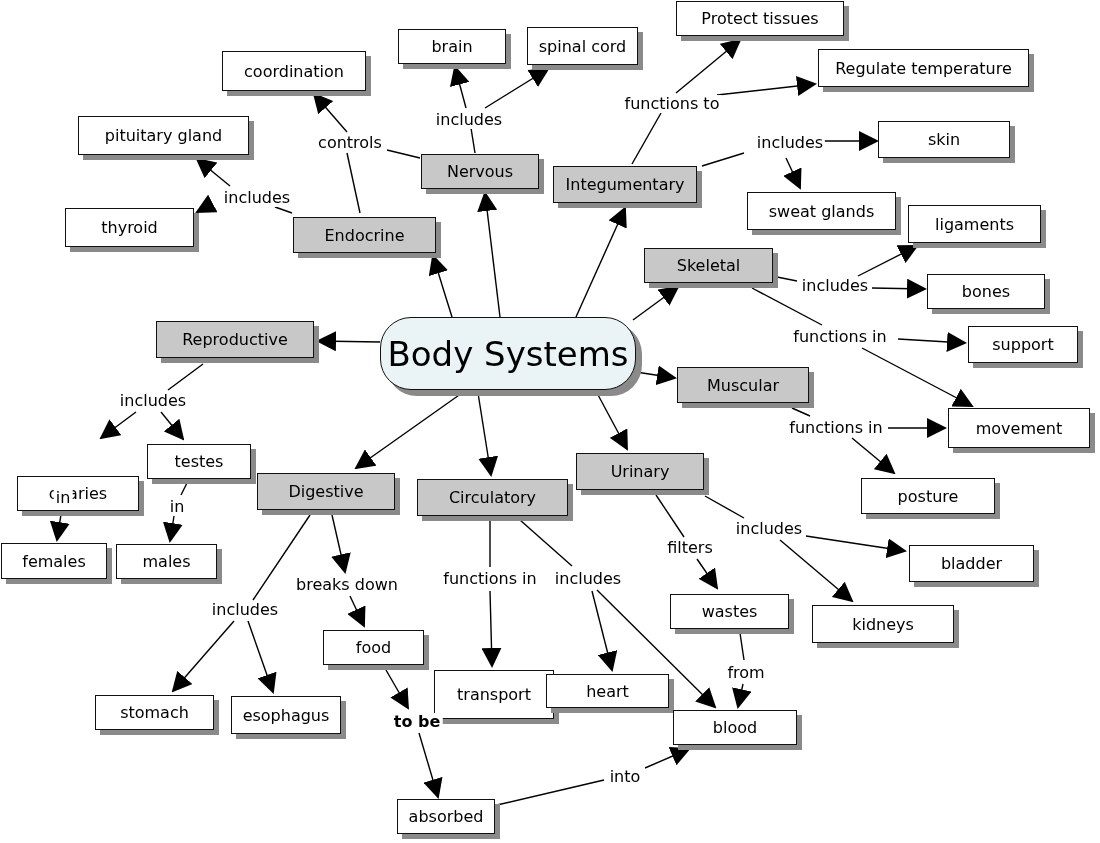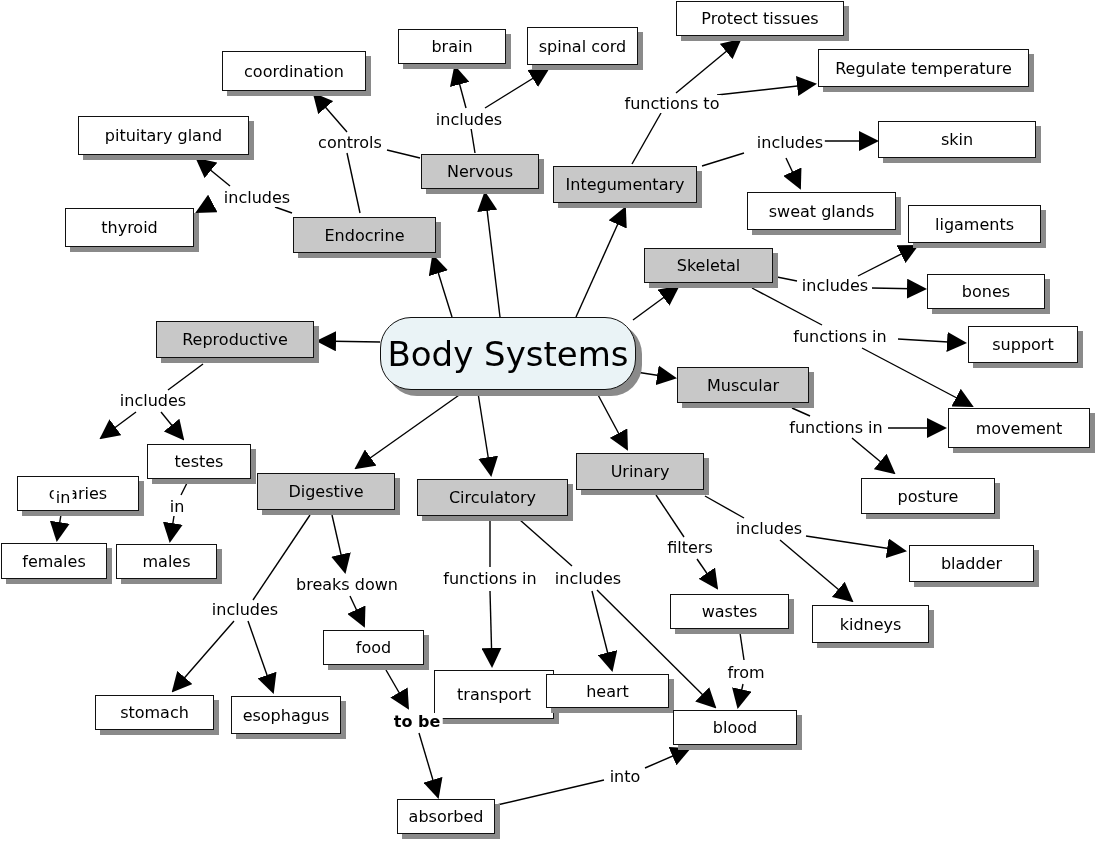--- a/index.html
+++ b/index.html
@@ -115,41 +115,41 @@
 <div class="node system" style="left:417px;top:479px;width:151px;height:37px;">Circulatory</div>
 <div class="node system" style="left:576px;top:453px;width:128px;height:37px;">Urinary</div>
 
 <div class="node" style="left:398px;top:29px;width:108px;height:35px;">brain</div>
 <div class="node" style="left:527px;top:27px;width:111px;height:38px;">spinal cord</div>
 <div class="node" style="left:222px;top:51px;width:144px;height:40px;">coordination</div>
 <div class="node" style="left:78px;top:116px;width:171px;height:39px;">pituitary gland</div>
 <div class="node" style="left:65px;top:208px;width:129px;height:39px;">thyroid</div>
 <div class="node" style="left:676px;top:1px;width:168px;height:35px;">Protect tissues</div>
 <div class="node" style="left:818px;top:49px;width:211px;height:38px;">Regulate temperature</div>
-<div class="node" style="left:878px;top:121px;width:158px;height:37px;">skin</div>
+<div class="node" style="left:878px;top:121px;width:132px;height:37px;">skin</div>
 <div class="node" style="left:747px;top:192px;width:149px;height:38px;">sweat glands</div>
 <div class="node" style="left:908px;top:205px;width:133px;height:38px;">ligaments</div>
 <div class="node" style="left:927px;top:274px;width:118px;height:35px;">bones</div>
 <div class="node" style="left:968px;top:326px;width:110px;height:37px;">support</div>
 <div class="node" style="left:948px;top:408px;width:142px;height:40px;">movement</div>
 <div class="node" style="left:861px;top:478px;width:134px;height:36px;">posture</div>
 <div class="node" style="left:17px;top:464px;width:122px;height:35px;margin-top:12px;">ovaries</div>
 <div class="node" style="left:147px;top:444px;width:104px;height:35px;">testes</div>
 <div class="node" style="left:1px;top:543px;width:106px;height:36px;">females</div>
 <div class="node" style="left:116px;top:544px;width:101px;height:35px;">males</div>
 <div class="node" style="left:95px;top:695px;width:119px;height:35px;">stomach</div>
 <div class="node" style="left:231px;top:696px;width:110px;height:38px;">esophagus</div>
 <div class="node" style="left:323px;top:630px;width:101px;height:35px;">food</div>
 <div class="node" style="left:397px;top:799px;width:98px;height:35px;">absorbed</div>
 <div class="node" style="left:434px;top:670px;width:120px;height:49px;">transport</div>
 <div class="node" style="left:546px;top:674px;width:123px;height:34px;">heart</div>
 <div class="node" style="left:673px;top:710px;width:124px;height:35px;">blood</div>
 <div class="node" style="left:670px;top:594px;width:119px;height:35px;">wastes</div>
 <div class="node" style="left:909px;top:545px;width:125px;height:37px;">bladder</div>
-<div class="node" style="left:812px;top:605px;width:117px;height:38px;">kidneys</div>
+<div class="node" style="left:812px;top:605px;width:142px;height:38px;">kidneys</div>
 
 <div class="label" style="left:469px;top:120px;">includes</div>
 <div class="label" style="left:350px;top:143px;">controls</div>
 <div class="label" style="left:257px;top:198px;">includes</div>
 <div class="label" style="left:672px;top:104px;">functions to</div>
 <div class="label" style="left:790px;top:143px;">includes</div>
 <div class="label" style="left:835px;top:286px;">includes</div>
 <div class="label" style="left:840px;top:337px;">functions in</div>
 <div class="label" style="left:836px;top:428px;">functions in</div>
 <div class="label" style="left:153px;top:401px;">includes</div>

